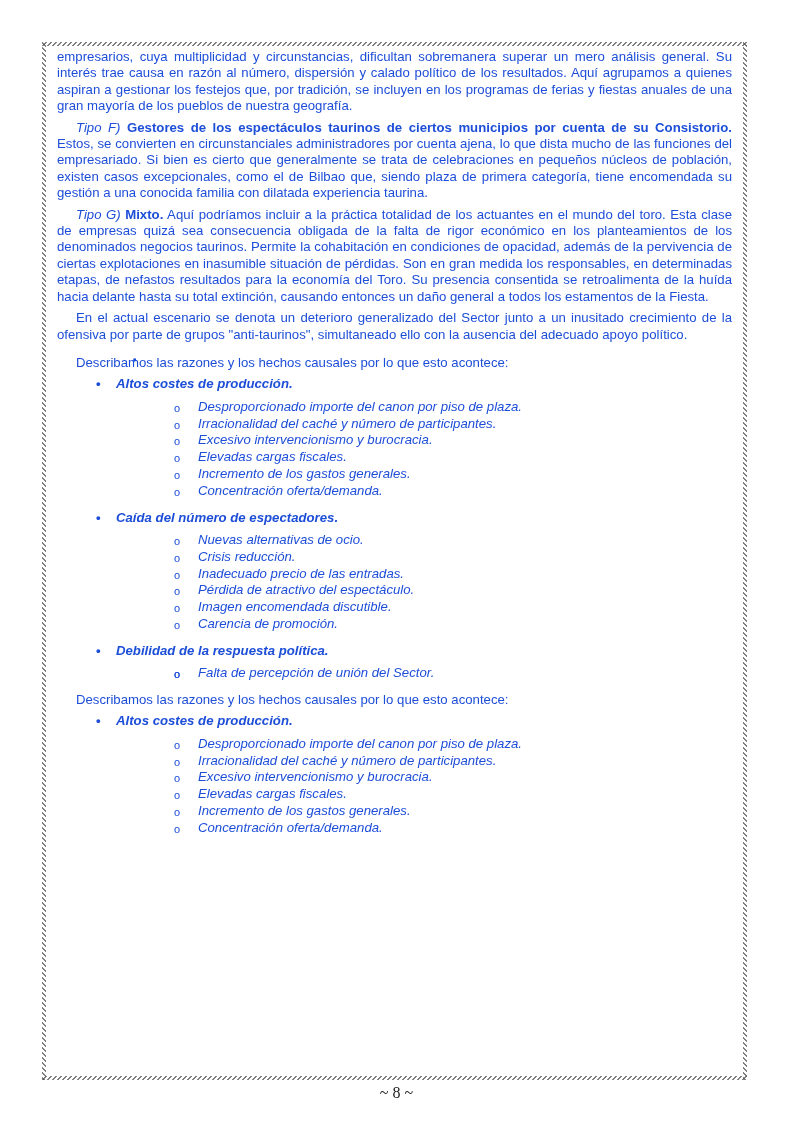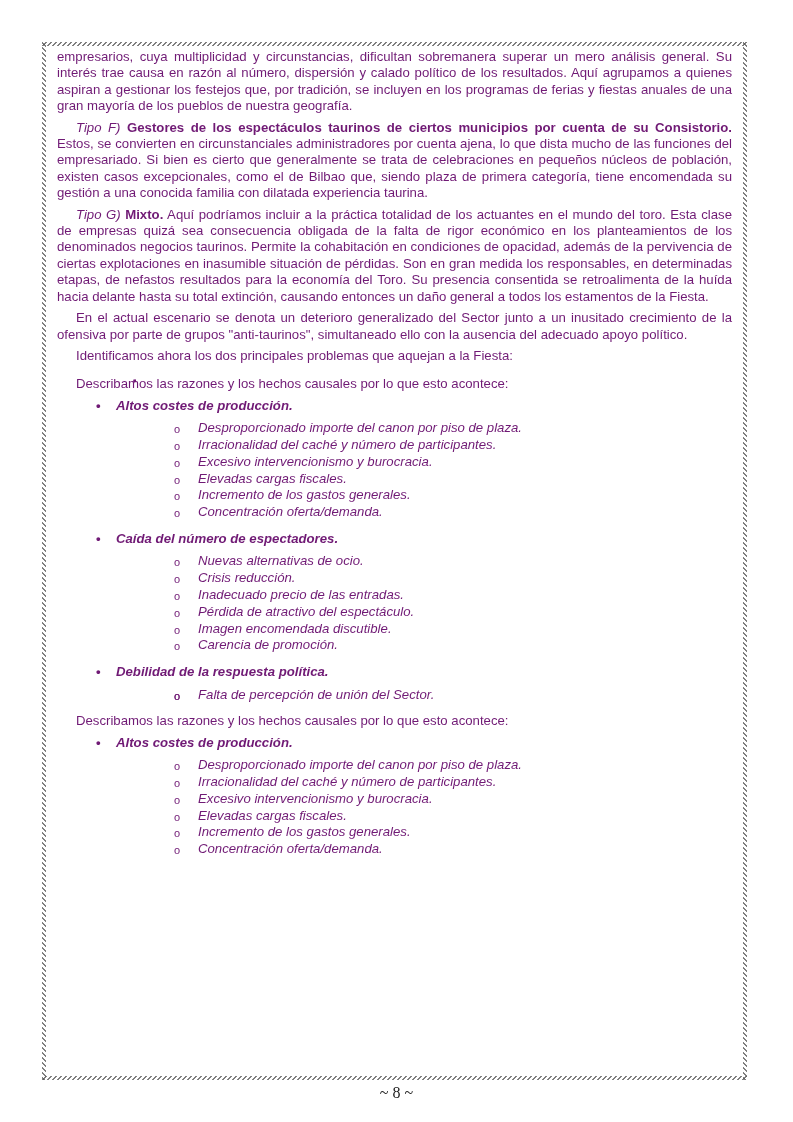--- a/index.html
+++ b/index.html
@@ -24,21 +24,21 @@
       linear-gradient(45deg, transparent 40%, #555 40%, #555 60%, transparent 60%);
     background-size: 4px 5px;
     opacity: 0.75;
   }
   .edge.left { left: 0; }
   .edge.right { right: 0; }
 
   .content {
     position: absolute; left: 57px; top: 49px; width: 675px;
     font-family: "Liberation Sans", sans-serif;
-    font-size: 13.2px; line-height: 16.4px; color: #701a75;
+    font-size: 13.2px; line-height: 16.4px; color: #1d4ed8;
   }
   p { margin: 0 0 5px 0; text-align: justify; }
   p.indent { text-indent: 19px; }
   .it { font-style: italic; }
   .b { font-weight: bold; }
   .section-heading { font-weight: bold; font-style: italic; margin: 1px 0 6px 19px; text-align: left; }
 
   ul { list-style: none; margin: 0; padding: 0; }
   .problems { margin: 4px 0 12px 76px; }
   .problems li { font-weight: bold; font-style: italic; margin-bottom: 9px; position: relative; padding-left: 20px; }
@@ -74,21 +74,20 @@
     <span class="b">Gestores de los espectáculos taurinos de ciertos municipios por cuenta de su Consistorio.</span><span> Estos, se convierten en circunstanciales administradores por cuenta ajena, lo que dista mucho de las funciones del empresariado. Si bien es cierto que generalmente se trata de celebraciones en pequeños núcleos de población, existen casos excepcionales, como el de Bilbao que, siendo plaza de primera categoría, tiene encomendada su gestión a una conocida familia con dilatada experiencia taurina.</span>
   </p>
 
   <p class="indent">
     <span class="it">Tipo G)</span>
     <span class="b">Mixto.</span><span> Aquí podríamos incluir a la práctica totalidad de los actuantes en el mundo del toro. Esta clase de empresas quizá sea consecuencia obligada de la falta de rigor económico en los planteamientos de los denominados negocios taurinos. Permite la cohabitación en condiciones de opacidad, además de la pervivencia de ciertas explotaciones en inasumible situación de pérdidas. Son en gran medida los responsables, en determinadas etapas, de nefastos resultados para la economía del Toro. Su presencia consentida se retroalimenta de la huída hacia delante hasta su total extinción, causando entonces un daño general a todos los estamentos de la Fiesta.</span>
   </p>
 
 
   <p class="indent">En el actual escenario se denota un deterioro generalizado del Sector junto a un inusitado crecimiento de la ofensiva por parte de grupos "anti-taurinos", simultaneado ello con la ausencia del adecuado apoyo político.</p>
-  <p class="indent">Identificamos ahora los dos principales problemas que aquejan a la Fiesta:</p>
 
   <ul class="problems">
     <li><span class="mark">▪</span></li>
     <li><span class="mark">▪</span></li>
   </ul>
 
   <p class="intro">Describamos las razones y los hechos causales por lo que esto acontece:</p>
 
   <div class="cause"><span class="mark">•</span><span>Altos costes de producción.</span></div>
   <ul class="subs">

